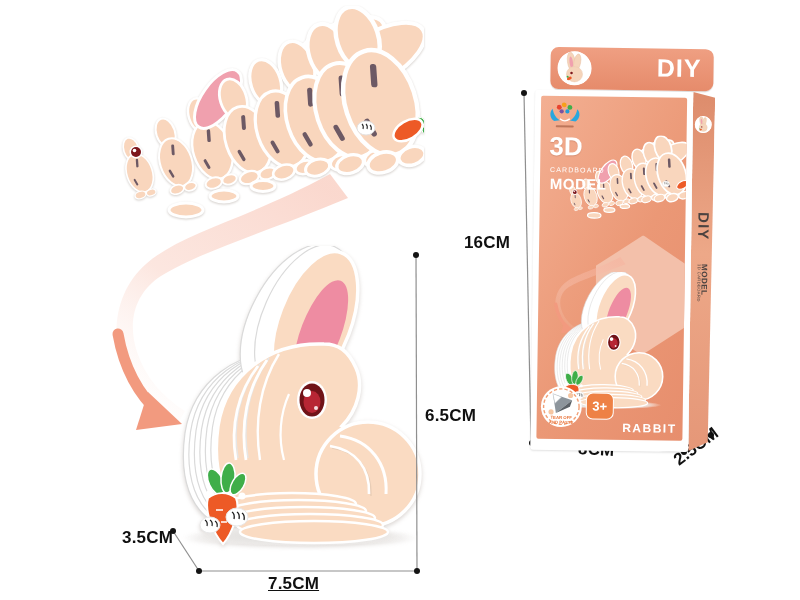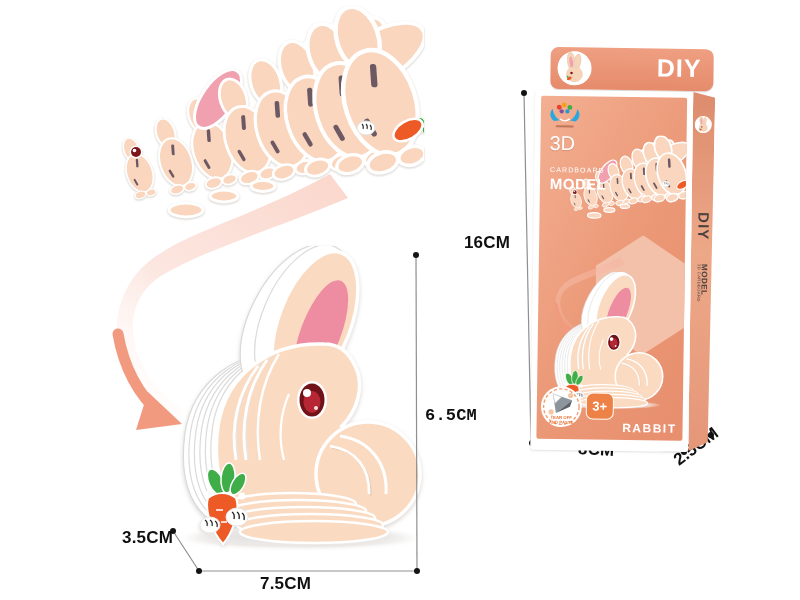--- a/index.html
+++ b/index.html
@@ -8,41 +8,41 @@
   .abs{position:absolute;}
   svg{display:block;}
   
   .exploded{left:58px;top:6px;width:366px;height:240px;filter:drop-shadow(0 1.5px 1px rgba(160,148,140,.45));}
   .swoosh{left:60px;top:168px;width:292px;height:268px;}
   .rabbit-large{left:172px;top:246px;width:260px;height:304px;filter:drop-shadow(0 2px 2px rgba(165,152,145,.4));}
   
   .dims{left:0;top:0;pointer-events:none;}
   .dim-label{position:absolute;font-weight:bold;font-size:17px;color:#101010;letter-spacing:.2px;white-space:nowrap;}
   .lbl-16{left:462px;top:233px;width:50px;text-align:center;}
-  .lbl-65{left:425px;top:406px;font-family:Liberation Mono, monospace;}
+  .lbl-65{left:425px;top:406px;}
   .lbl-35{left:122px;top:528px;}
-  .lbl-75{left:260px;top:574px;}
+  .lbl-75{left:268px;top:574px;text-decoration:underline;}
   .lbl-8{left:578px;top:440px;transform:rotate(3deg);}
   .lbl-25{left:676px;top:452px;transform:rotate(-37deg);transform-origin:0 50%;}
   
   .box{left:533px;top:46px;width:181px;height:412px;transform:rotate(.8deg);}
   .box-header{position:absolute;left:15px;top:2px;width:163px;height:42px;border-radius:8px;
       background:linear-gradient(180deg,#ef9f82,#e68b6b);box-shadow:0 1px 1px rgba(0,0,0,.15);}
   .header-circle{position:absolute;left:7px;top:4px;width:34px;height:34px;border-radius:50%;background:#fff;overflow:hidden;}
   .header-diy{position:absolute;right:12px;top:5px;font-size:25px;font-weight:bold;color:#fff;letter-spacing:1px;}
   .box-body{position:absolute;left:0;top:45px;width:158px;height:360px;background:#fff;border-radius:3px;
       box-shadow:0 1px 2px rgba(0,0,0,.12);}
   .panel{position:absolute;left:6px;top:6px;right:6px;bottom:11px;border-radius:2px;overflow:hidden;
       background:linear-gradient(118deg,#f3af92 0%,#eb9876 55%,#e78e6d 100%);}
   .hexagon{position:absolute;left:57px;top:138px;width:94px;height:120px;background:#f3c0aa;
       clip-path:polygon(50% 0%,100% 26%,100% 74%,50% 100%,0% 74%,0% 26%);}
   .mini-exploded{position:absolute;left:4px;top:38px;width:145px;height:95px;}
   .mini-swoosh{position:absolute;left:0px;top:158px;width:88px;height:81px;}
   .mini-rabbit{position:absolute;left:12px;top:175px;width:119px;height:139px;}
-  .t3d{position:absolute;left:9px;top:37px;font-size:20px;font-weight:normal;color:#fff;line-height:1;text-shadow:0 1px 1px rgba(180,110,85,.4);}
+  .t3d{position:absolute;left:9px;top:37px;font-size:26px;font-weight:bold;color:#fff;line-height:1;text-shadow:0 1px 1px rgba(180,110,85,.4);}
   .tcard{position:absolute;left:10px;top:70px;font-size:7px;color:#fff;letter-spacing:1.1px;}
   .tmodel{position:absolute;left:10px;top:79px;font-size:15px;font-weight:bold;color:#fff;letter-spacing:.5px;}
   .logo{position:absolute;left:7px;top:3px;width:34px;height:36px;}
   .tear-badge{position:absolute;left:3px;top:289px;width:43px;height:43px;}
   .age-badge{position:absolute;left:49px;top:296px;width:26px;height:25px;border-radius:7px;
       background:#ee8145;border:1.5px solid #fff;color:#fff;font-weight:bold;font-size:13px;
       display:flex;align-items:center;justify-content:center;}
   .product-name{position:absolute;right:6px;bottom:5px;font-size:12px;font-weight:bold;color:#fff;letter-spacing:1.5px;}
   .box-side{position:absolute;left:158px;top:45px;width:22px;height:359px;
       background:linear-gradient(180deg,#dd8c6c 0%,#eda888 45%,#e59778 100%);

